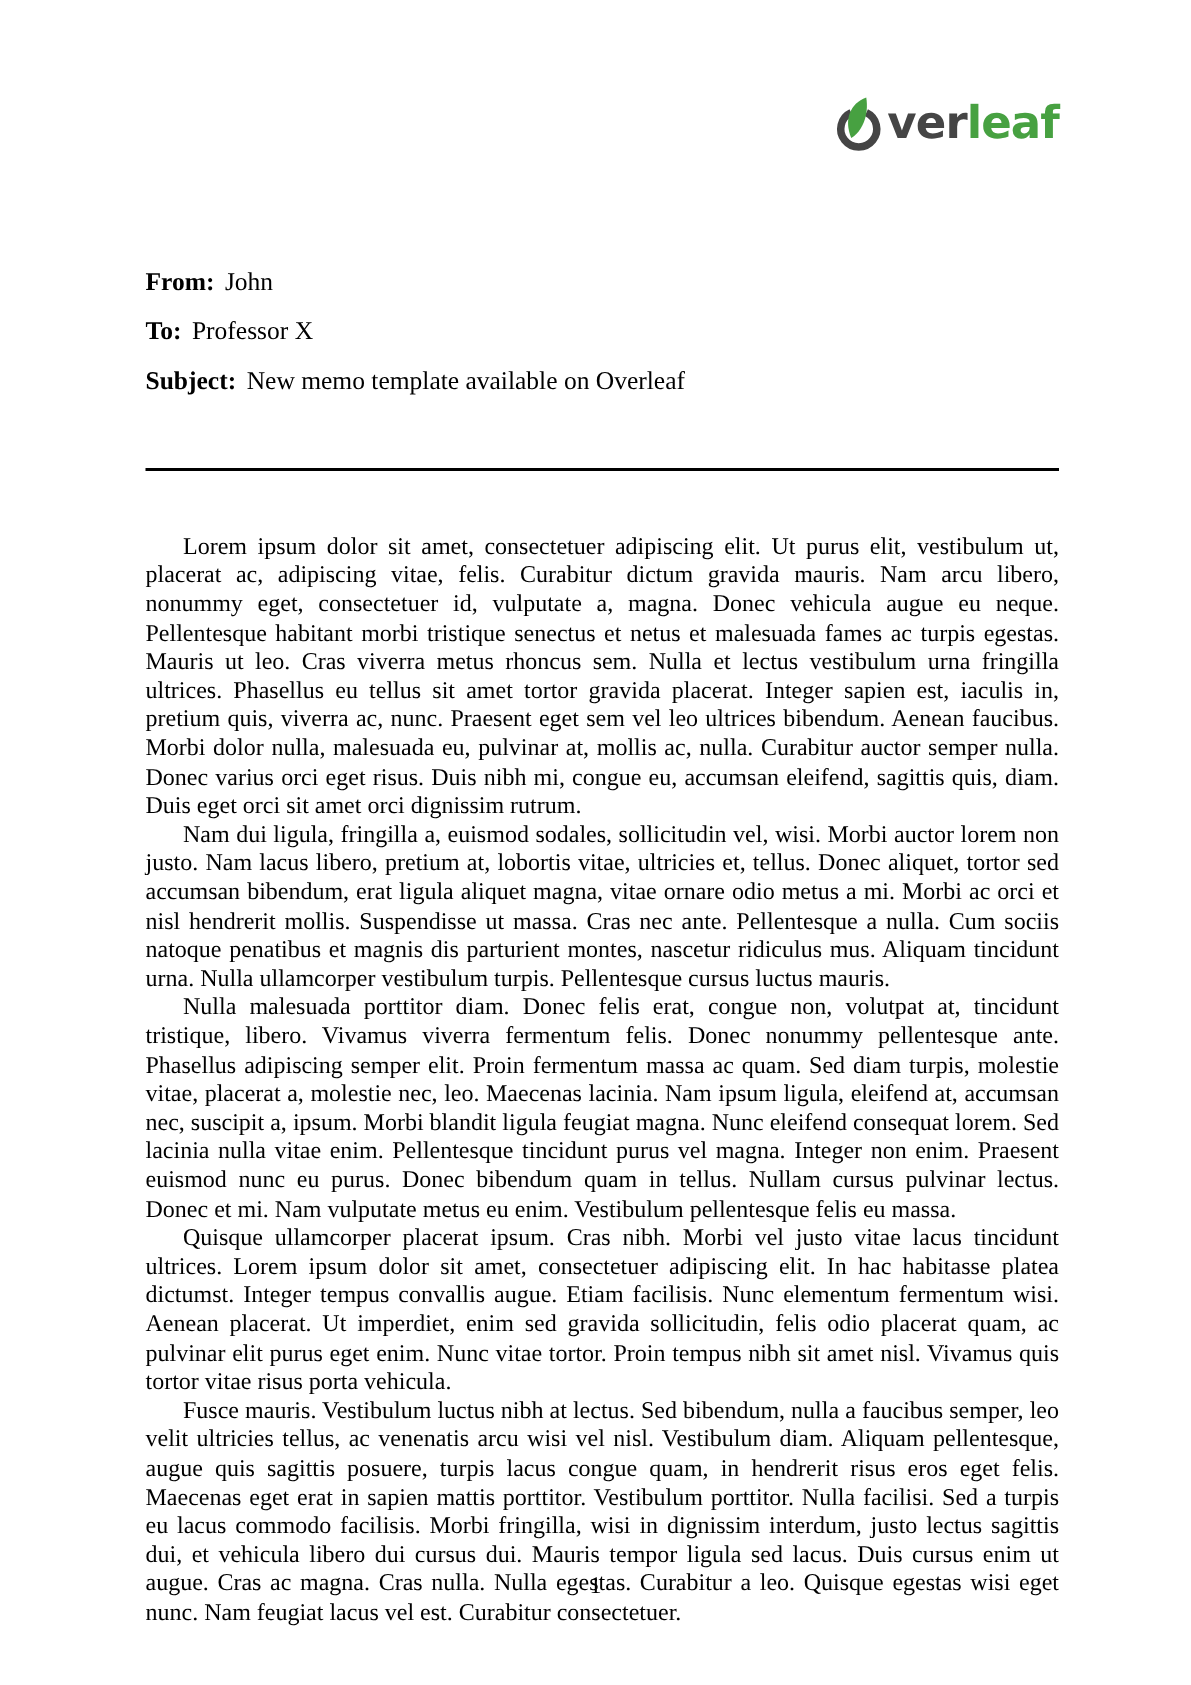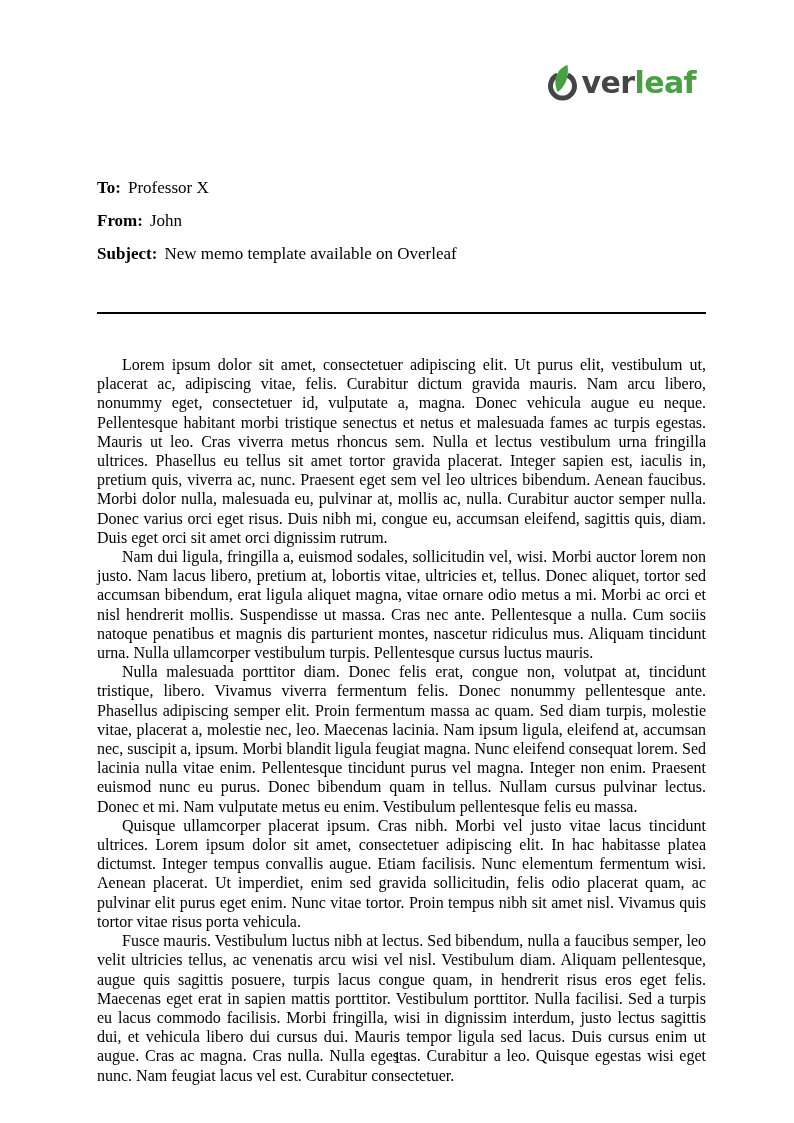--- a/index.html
+++ b/index.html
@@ -12,21 +12,21 @@
     background: #ffffff;
     color: #000000;
     font-family: "Liberation Serif", "DejaVu Serif", serif;
     overflow: hidden;
   }
 
   
   .logo {
     position: absolute;
     top: 64px;
-    right: 98px;
+    right: 88px;
     display: flex;
     align-items: center;
   }
   .logo svg { display: block; }
   .logo-text {
     font-family: "DejaVu Sans", "Liberation Sans", sans-serif;
     font-size: 30px;
     font-weight: 600;
     letter-spacing: -0.6px;
     line-height: 1;
@@ -93,22 +93,22 @@
     <span>
       <svg width="37" height="38" viewBox="0 0 36 38" aria-hidden="true">
         <path class="ring" d="M 23.07 11.12 A 12 12 0 1 1 12.93 11.12"></path>
         <path class="leaf" d="M 23 1 C 12 5, 8 16, 13 28 C 20 24, 25 13, 23 1 Z"></path>
       </svg>
     </span>
     <span class="logo-text"><span class="logo-ver">ver</span><span class="logo-leaf">leaf</span></span>
   </div>
 
   <div class="memo-fields">
+    <p class="field"><span class="flabel">From:</span><span class="fvalue">John</span></p>
     <p class="field"><span class="flabel">To:</span><span class="fvalue">Professor X</span></p>
-    <p class="field"><span class="flabel">From:</span><span class="fvalue">John</span></p>
     <p class="field"><span class="flabel">Subject:</span><span class="fvalue">New memo template available on Overleaf</span></p>
   </div>
 
   <hr class="rule">
 
   <div class="body-text" lang="en">
     <p class="para">Lorem ipsum dolor sit amet, consectetuer adipiscing elit. Ut purus elit, vestibulum ut, placerat ac, adipiscing vitae, felis. Curabitur dictum gravida mauris. Nam arcu libero, nonummy eget, consectetuer id, vulputate a, magna. Donec vehicula augue eu neque. Pellentesque habitant morbi tristique senectus et netus et malesuada fames ac turpis egestas. Mauris ut leo. Cras viverra metus rhoncus sem. Nulla et lectus vestibulum urna fringilla ultrices. Phasellus eu tellus sit amet tortor gravida placerat. Integer sapien est, iaculis in, pretium quis, viverra ac, nunc. Praesent eget sem vel leo ultrices bibendum. Aenean faucibus. Morbi dolor nulla, malesuada eu, pulvinar at, mollis ac, nulla. Curabitur auctor semper nulla. Donec varius orci eget risus. Duis nibh mi, congue eu, accumsan eleifend, sagittis quis, diam. Duis eget orci sit amet orci dignissim rutrum.</p>
     <p class="para">Nam dui ligula, fringilla a, euismod sodales, sollicitudin vel, wisi. Morbi auctor lorem non justo. Nam lacus libero, pretium at, lobortis vitae, ultricies et, tellus. Donec aliquet, tortor sed accumsan bibendum, erat ligula aliquet magna, vitae ornare odio metus a mi. Morbi ac orci et nisl hendrerit mollis. Suspendisse ut massa. Cras nec ante. Pellentesque a nulla. Cum sociis natoque penatibus et magnis dis parturient montes, nascetur ridiculus mus. Aliquam tincidunt urna. Nulla ullamcorper vestibulum turpis. Pellentesque cursus luctus mauris.</p>
     <p class="para">Nulla malesuada porttitor diam. Donec felis erat, congue non, volutpat at, tincidunt tristique, libero. Vivamus viverra fermentum felis. Donec nonummy pellentesque ante. Phasellus adipiscing semper elit. Proin fermentum massa ac quam. Sed diam turpis, molestie vitae, placerat a, molestie nec, leo. Maecenas lacinia. Nam ipsum ligula, eleifend at, accumsan nec, suscipit a, ipsum. Morbi blandit ligula feugiat magna. Nunc eleifend consequat lorem. Sed lacinia nulla vitae enim. Pellentesque tincidunt purus vel magna. Integer non enim. Praesent euismod nunc eu purus. Donec bibendum quam in tellus. Nullam cursus pulvinar lectus. Donec et mi. Nam vulputate metus eu enim. Vestibulum pellentesque felis eu massa.</p>
     <p class="para">Quisque ullamcorper placerat ipsum. Cras nibh. Morbi vel justo vitae lacus tincidunt ultrices. Lorem ipsum dolor sit amet, consectetuer adipiscing elit. In hac habitasse platea dictumst. Integer tempus convallis augue. Etiam facilisis. Nunc elementum fermentum wisi. Aenean placerat. Ut imperdiet, enim sed gravida sollicitudin, felis odio placerat quam, ac pulvinar elit purus eget enim. Nunc vitae tortor. Proin tempus nibh sit amet nisl. Vivamus quis tortor vitae risus porta vehicula.</p>

